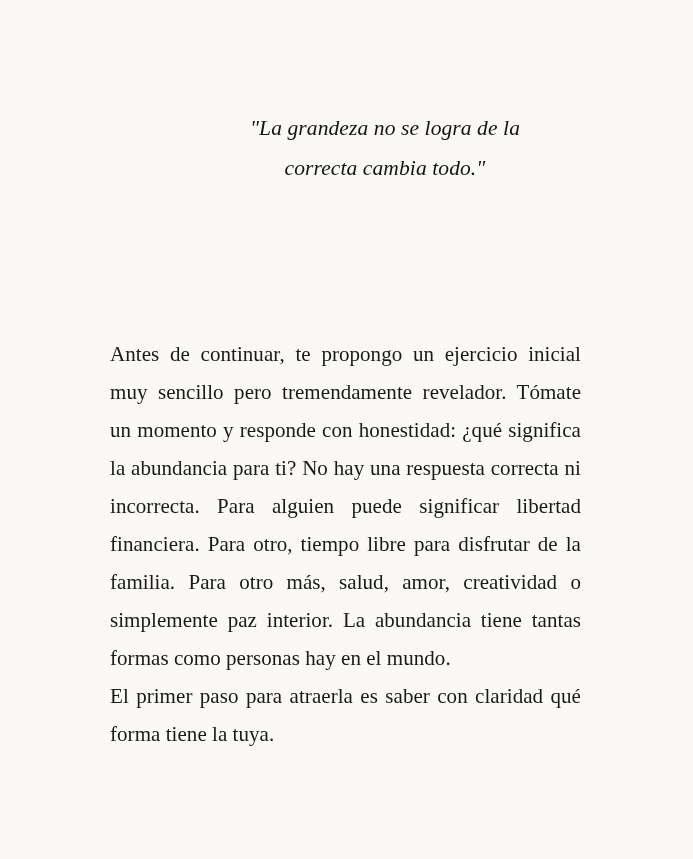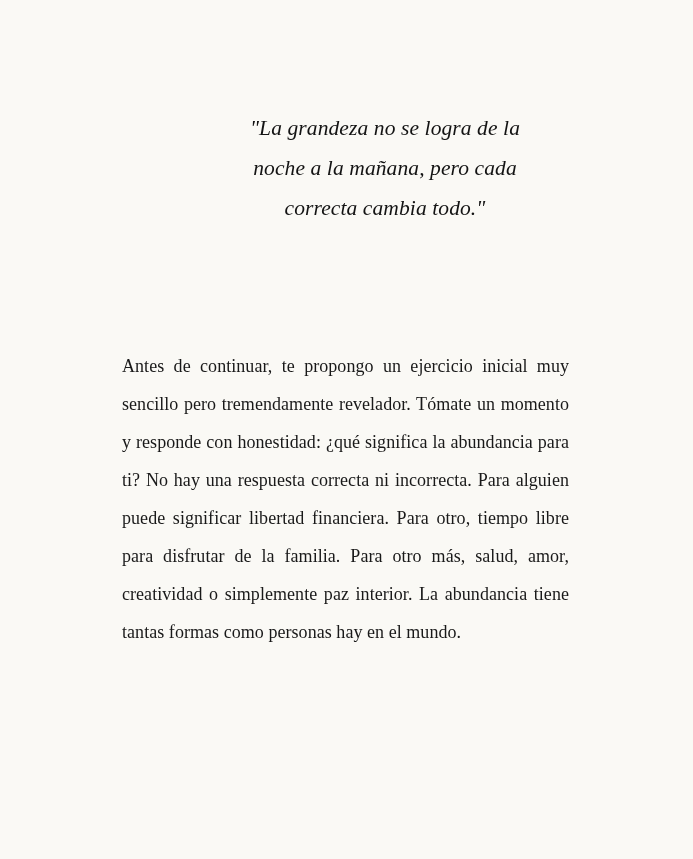--- a/index.html
+++ b/index.html
@@ -36,37 +36,37 @@
     display: block;
     white-space: pre;
   }
   .body-block {
     position: absolute;
     left: 110px;
     top: 335px;
     width: 471px;
   }
   .body-par {
-    margin: 12px;
+    margin: 0;
     text-align: justify;
     text-justify: inter-word;
-    font-size: 18px;
+    font-size: 21px;
     line-height: 38px;
     color: #191919;
     letter-spacing: 0.05px;
   }
 </style>
 </head>
 <body style="background: rgb(250, 249, 245);">
 
 <div class="page">
 
   <blockquote class="quote-block">
     <span class="quote-line">"La grandeza no se logra de la</span>
-    <span class="quote-line">noche a la mañana, pero cada</span>
     <span class="quote-line">correcta cambia todo."</span>
   </blockquote>
 
   <div class="body-block">
     <p class="body-par">Antes de continuar, te propongo un ejercicio inicial muy sencillo pero tremendamente revelador. Tómate un momento y responde con honestidad: ¿qué significa la abundancia para ti? No hay una respuesta correcta ni incorrecta. Para alguien puede significar libertad financiera. Para otro, tiempo libre para disfrutar de la familia. Para otro más, salud, amor, creatividad o simplemente paz interior. La abundancia tiene tantas formas como personas hay en el mundo.</p>
+    <p class="body-par">El primer paso para atraerla es saber con claridad qué forma tiene la tuya.</p>
   </div>
 
 </div>
 
 </body></html>

